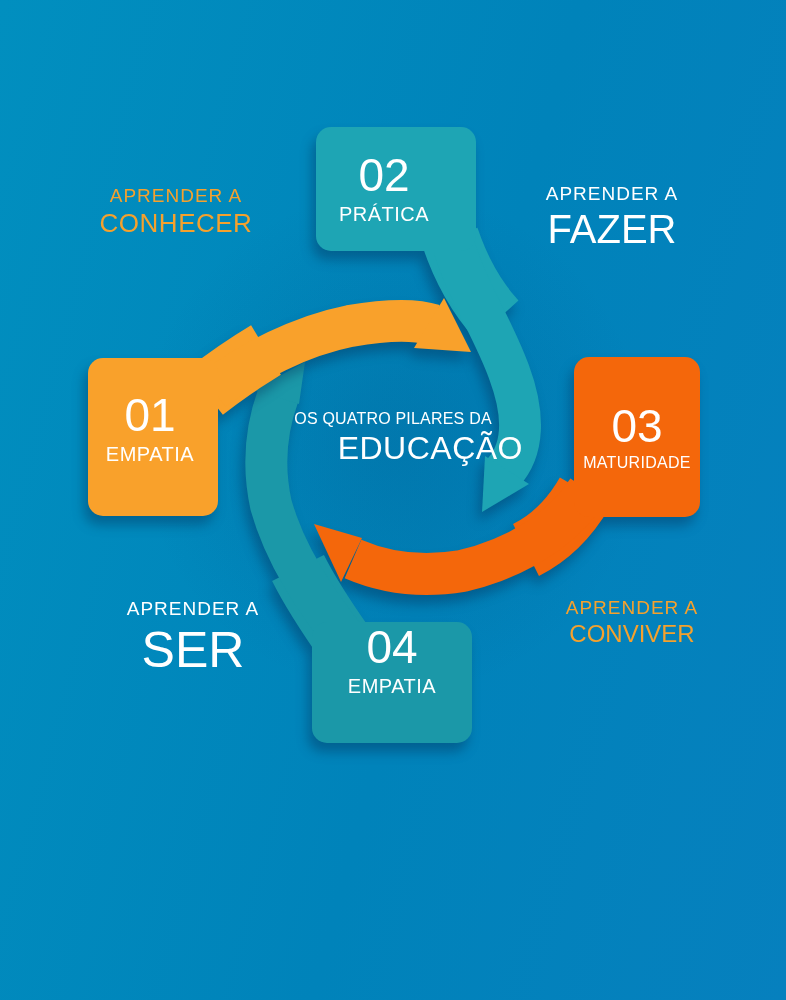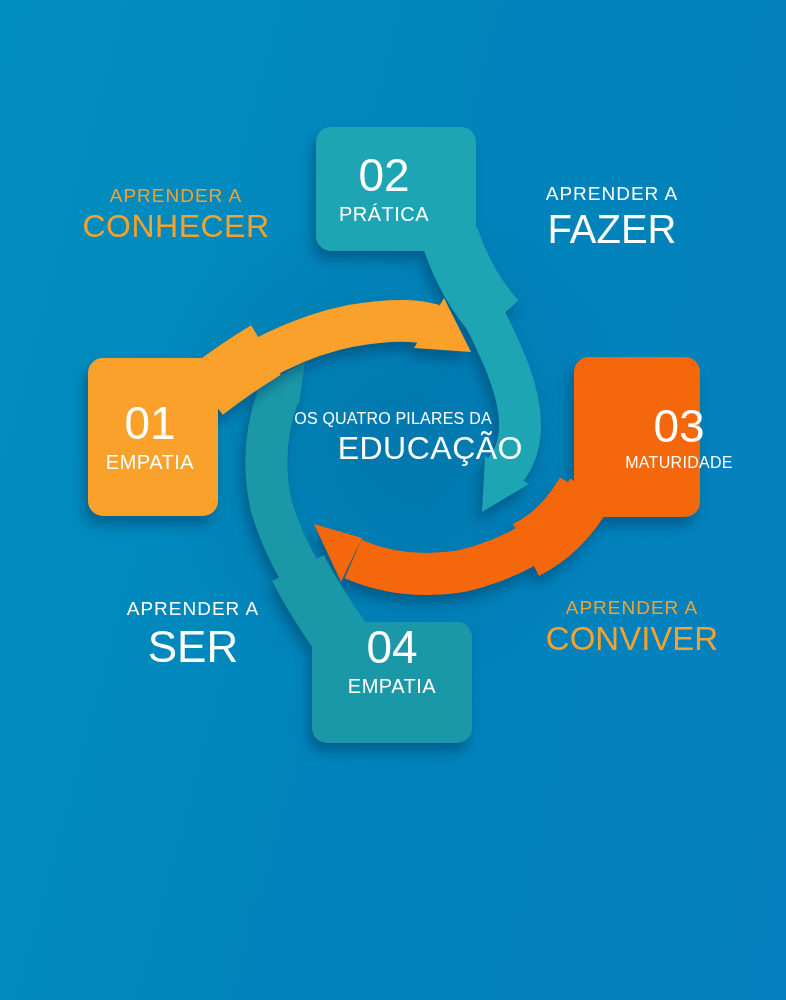--- a/index.html
+++ b/index.html
@@ -11,36 +11,36 @@
       linear-gradient(105deg, #018FBF 0%, #0083BA 55%, #0680BE 100%);
   }
   .diagram-svg{position:absolute;left:0;top:0;}
   .pillar{filter:drop-shadow(-4px 9px 6px rgba(2,45,85,0.40));}
   .band{fill:none;stroke-width:42;}
   .band-tail{fill:none;stroke-width:58;}
   .txt{position:absolute;text-align:center;line-height:1.12;}
   .corner{width:260px;}
   .small-line{font-size:19px;letter-spacing:1px;}
   .big-line{margin-top:3px;}
-  .conhecer .big-line{font-size:32px;letter-spacing:0.5px;}
+  .conhecer .big-line{font-size:26px;letter-spacing:0.5px;}
   .fazer .big-line{font-size:40px;}
-  .ser .big-line{font-size:44px;text-align:center;}
-  .conviver .big-line{font-size:33px;}
+  .ser .big-line{font-size:50px;text-align:center;}
+  .conviver .big-line{font-size:24px;}
   .orange-text{color:#F5A12D;}
   .white-text{color:#FFFFFF;}
   .center-title{left:263px;top:410px;width:260px;}
   .center-title .kicker{font-size:16px;letter-spacing:0.2px;}
   .center-title .big{font-size:32px;letter-spacing:0.5px;margin-top:3px;text-align:right;}
   .boxtxt{position:absolute;display:flex;flex-direction:column;align-items:center;justify-content:center;color:#fff;}
   .boxtxt .num{font-size:46px;line-height:1;}
   .boxtxt .nam{font-size:20px;margin-top:5px;letter-spacing:0.5px;}
   .boxtxt.b03 .nam{font-size:16px;letter-spacing:0.3px;}
-  .b01{left:88px;top:358px;width:124px;height:158px;}
+  .b01{left:88px;top:350px;width:124px;height:158px;}
   .b02{left:316px;top:127px;width:136px;height:124px;}
-  .b03{left:574px;top:357px;width:126px;height:160px;padding-left:42px;}
+  .b03{left:574px;top:357px;width:126px;height:160px;}
   .b04{left:312px;top:606px;width:160px;height:109px;}
   .conhecer{left:46px;top:185px;}
   .fazer{left:482px;top:183px;}
   .ser{left:63px;top:598px;}
   .conviver{left:502px;top:597px;}
 </style>
 </head>
 <body>
 
 <div class="stage">

